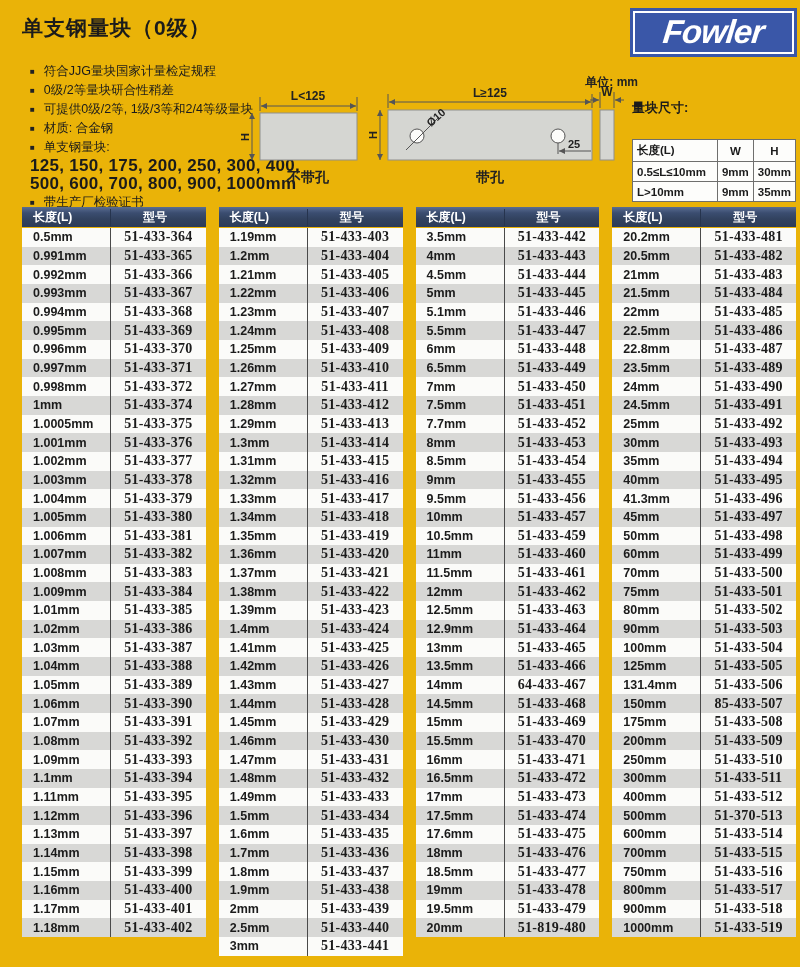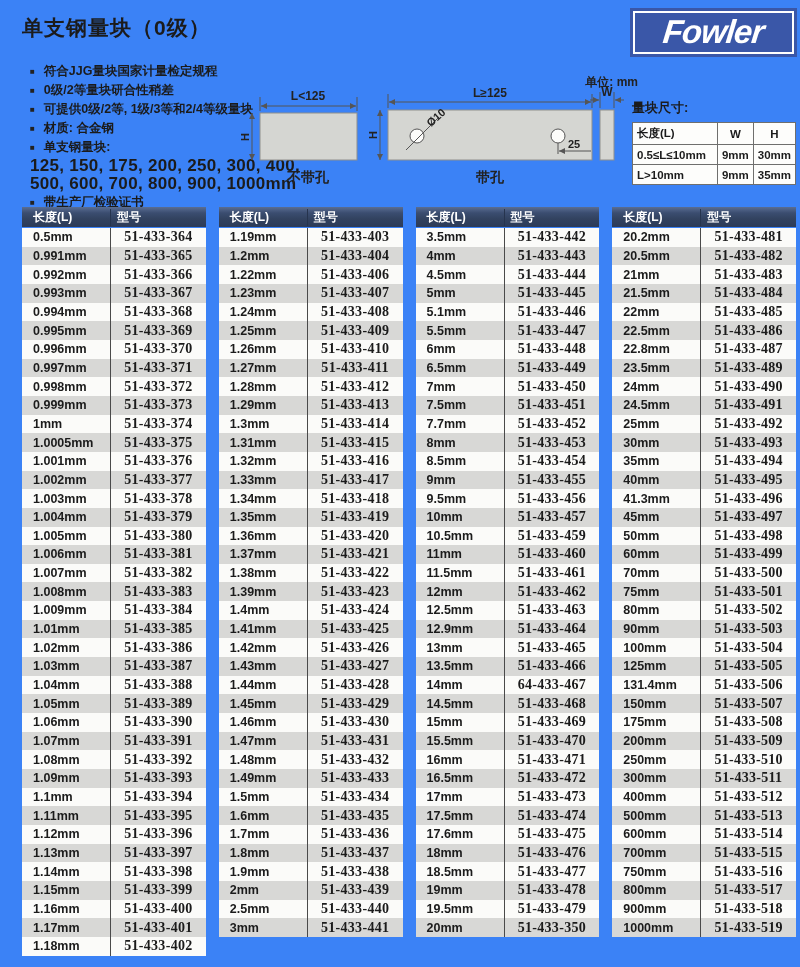--- a/index.html
+++ b/index.html
@@ -2,62 +2,62 @@
 <html style="--header-bg: #32425f; --row-alt: #d8d8d6; --logo-blue: #3a57a8;"><head>
 <meta charset="utf-8">
 <style>
   :root{
     --header-bg:#32425f; --header-bg-light:#5a6e92;
     --row-alt:#d8d8d6; --row-even:#fbfbf9;
     --logo-blue:#3a57a8; --ink:#1b1b1b; --line:#4a4a4a;
   }
   *{margin:0;padding:0;box-sizing:border-box;}
   body{font-family:"Liberation Sans",sans-serif;background:#f6f6f4;color:var(--ink);}
-  #page{position:relative;width:800px;height:967px;background:#3b82f6;overflow:hidden;}
+  #page{position:relative;width:800px;height:967px;background:#eab308;overflow:hidden;}
 
   
   #title{position:absolute;left:22px;top:14px;font-size:21px;font-weight:700;letter-spacing:1px;}
 
   
   #logo{position:absolute;left:630px;top:8px;width:167px;height:49px;background:var(--logo-blue);
         display:flex;align-items:center;justify-content:center;}
   #logo .inner{position:absolute;inset:3px;border:2px solid #fff;}
   #logo .word{position:relative;color:#fff;font-size:33px;font-weight:700;font-style:italic;
         letter-spacing:-1px;transform:skewX(-6deg);line-height:1;padding-bottom:3px;}
 
   
   #features{position:absolute;left:30px;top:62px;width:360px;}
   .feature{display:flex;align-items:flex-start;line-height:19px;}
   .feature .bullet{font-size:8px;line-height:19px;margin-right:9px;color:#222;}
-  .feature .ftext{font-size:12.5px;font-weight:700;}
+  .feature .ftext{font-size:12.5px;font-weight:400;}
   .subline{font-size:17px;font-weight:700;line-height:18px;letter-spacing:.3px;}
 
   
   #diagram{position:absolute;left:240px;top:70px;width:400px;height:125px;}
   #diagram text{font-family:"Liberation Sans",sans-serif;font-weight:700;fill:#222;}
   #diagram .dim{stroke:#555;stroke-width:1;fill:none;}
   #diagram .blk{fill:#d5d6d2;stroke:#8f8f8c;stroke-width:1;}
   #diagram .hole{fill:#fcfcfa;stroke:#555;stroke-width:1;}
 
   
   #size-wrap{position:absolute;left:632px;top:99px;width:164px;}
-  #size-title{font-size:13px;font-weight:700;margin-bottom:5px;}
+  #size-title{font-size:13px;font-weight:700;margin-bottom:22px;}
   #size-table{width:164px;border-collapse:collapse;background:#fdfdfb;}
   #size-table th,#size-table td{border:1px solid #6f6f6d;font-size:11.5px;font-weight:700;
       padding:3px 4px;height:20px;text-align:center;white-space:nowrap;}
   #size-table th:first-child,#size-table td:first-child{text-align:left;width:88px;}
 
   
   #tables{position:absolute;left:22px;top:207px;width:774px;display:flex;gap:13px;}
   .cat-table{width:184px;}
   .cat-head{display:flex;height:20px;align-items:center;color:#fff;
       background:linear-gradient(180deg,var(--header-bg-light) 0%,#3b4d70 30%,var(--header-bg) 60%,#2c3b58 100%);
       margin-bottom:1px;}
   .cat-head .c1{width:88px;padding-left:11px;font-size:12px;font-weight:700;}
-  .cat-head .c2{flex:1;padding-left:6px;font-size:12px;font-weight:700;border-left:1px solid #283télé}
+  .cat-head .c2{flex:1;padding-left:32px;font-size:12px;font-weight:700;border-left:1px solid #283télé}
   .cat-head .c2{border-left:1px solid #26344e;}
   .cat-row{display:flex;height:18.67px;background:var(--row-even);}
   .cat-row:nth-child(odd){background:var(--row-alt);}
   .cat-row .len{width:88px;padding-left:11px;font-size:12.5px;font-weight:700;display:flex;align-items:center;}
   .cat-row .mod{flex:1;border-left:1px solid var(--line);display:flex;align-items:center;justify-content:center;
       font-family:"Liberation Serif",serif;font-size:14px;font-weight:700;letter-spacing:.3px;}
 </style>
 </head>
 <body>
 
@@ -207,24 +207,20 @@
         </div>
         <div class="cat-row">
           <span class="len">0.997mm</span>
           <span class="mod">51-433-371</span>
         </div>
         <div class="cat-row">
           <span class="len">0.998mm</span>
           <span class="mod">51-433-372</span>
         </div>
         <div class="cat-row">
-          <span class="len">0.999mm</span>
-          <span class="mod">51-433-373</span>
-        </div>
-        <div class="cat-row">
           <span class="len">1mm</span>
           <span class="mod">51-433-374</span>
         </div>
         <div class="cat-row">
           <span class="len">1.0005mm</span>
           <span class="mod">51-433-375</span>
         </div>
         <div class="cat-row">
           <span class="len">1.001mm</span>
           <span class="mod">51-433-376</span>
@@ -341,20 +337,24 @@
         </div>
         <div class="cat-row">
           <span class="len">1.19mm</span>
           <span class="mod">51-433-403</span>
         </div>
         <div class="cat-row">
           <span class="len">1.2mm</span>
           <span class="mod">51-433-404</span>
         </div>
         <div class="cat-row">
+          <span class="len">1.21mm</span>
+          <span class="mod">51-433-405</span>
+        </div>
+        <div class="cat-row">
           <span class="len">1.22mm</span>
           <span class="mod">51-433-406</span>
         </div>
         <div class="cat-row">
           <span class="len">1.23mm</span>
           <span class="mod">51-433-407</span>
         </div>
         <div class="cat-row">
           <span class="len">1.24mm</span>
           <span class="mod">51-433-408</span>
@@ -640,21 +640,21 @@
         <div class="cat-row">
           <span class="len">19mm</span>
           <span class="mod">51-433-478</span>
         </div>
         <div class="cat-row">
           <span class="len">19.5mm</span>
           <span class="mod">51-433-479</span>
         </div>
         <div class="cat-row">
           <span class="len">20mm</span>
-          <span class="mod">51-433-350</span>
+          <span class="mod">51-819-480</span>
         </div>
       </div>
       <div class="cat-table">
         <div class="cat-head">
           <span class="c1">长度(L)</span>
           <span class="c2">型号</span>
         </div>
         <div class="cat-row">
           <span class="len">20.2mm</span>
           <span class="mod">51-433-481</span>
@@ -750,21 +750,21 @@
         <div class="cat-row">
           <span class="len">125mm</span>
           <span class="mod">51-433-505</span>
         </div>
         <div class="cat-row">
           <span class="len">131.4mm</span>
           <span class="mod">51-433-506</span>
         </div>
         <div class="cat-row">
           <span class="len">150mm</span>
-          <span class="mod">51-433-507</span>
+          <span class="mod">85-433-507</span>
         </div>
         <div class="cat-row">
           <span class="len">175mm</span>
           <span class="mod">51-433-508</span>
         </div>
         <div class="cat-row">
           <span class="len">200mm</span>
           <span class="mod">51-433-509</span>
         </div>
         <div class="cat-row">
@@ -774,21 +774,21 @@
         <div class="cat-row">
           <span class="len">300mm</span>
           <span class="mod">51-433-511</span>
         </div>
         <div class="cat-row">
           <span class="len">400mm</span>
           <span class="mod">51-433-512</span>
         </div>
         <div class="cat-row">
           <span class="len">500mm</span>
-          <span class="mod">51-433-513</span>
+          <span class="mod">51-370-513</span>
         </div>
         <div class="cat-row">
           <span class="len">600mm</span>
           <span class="mod">51-433-514</span>
         </div>
         <div class="cat-row">
           <span class="len">700mm</span>
           <span class="mod">51-433-515</span>
         </div>
         <div class="cat-row">

